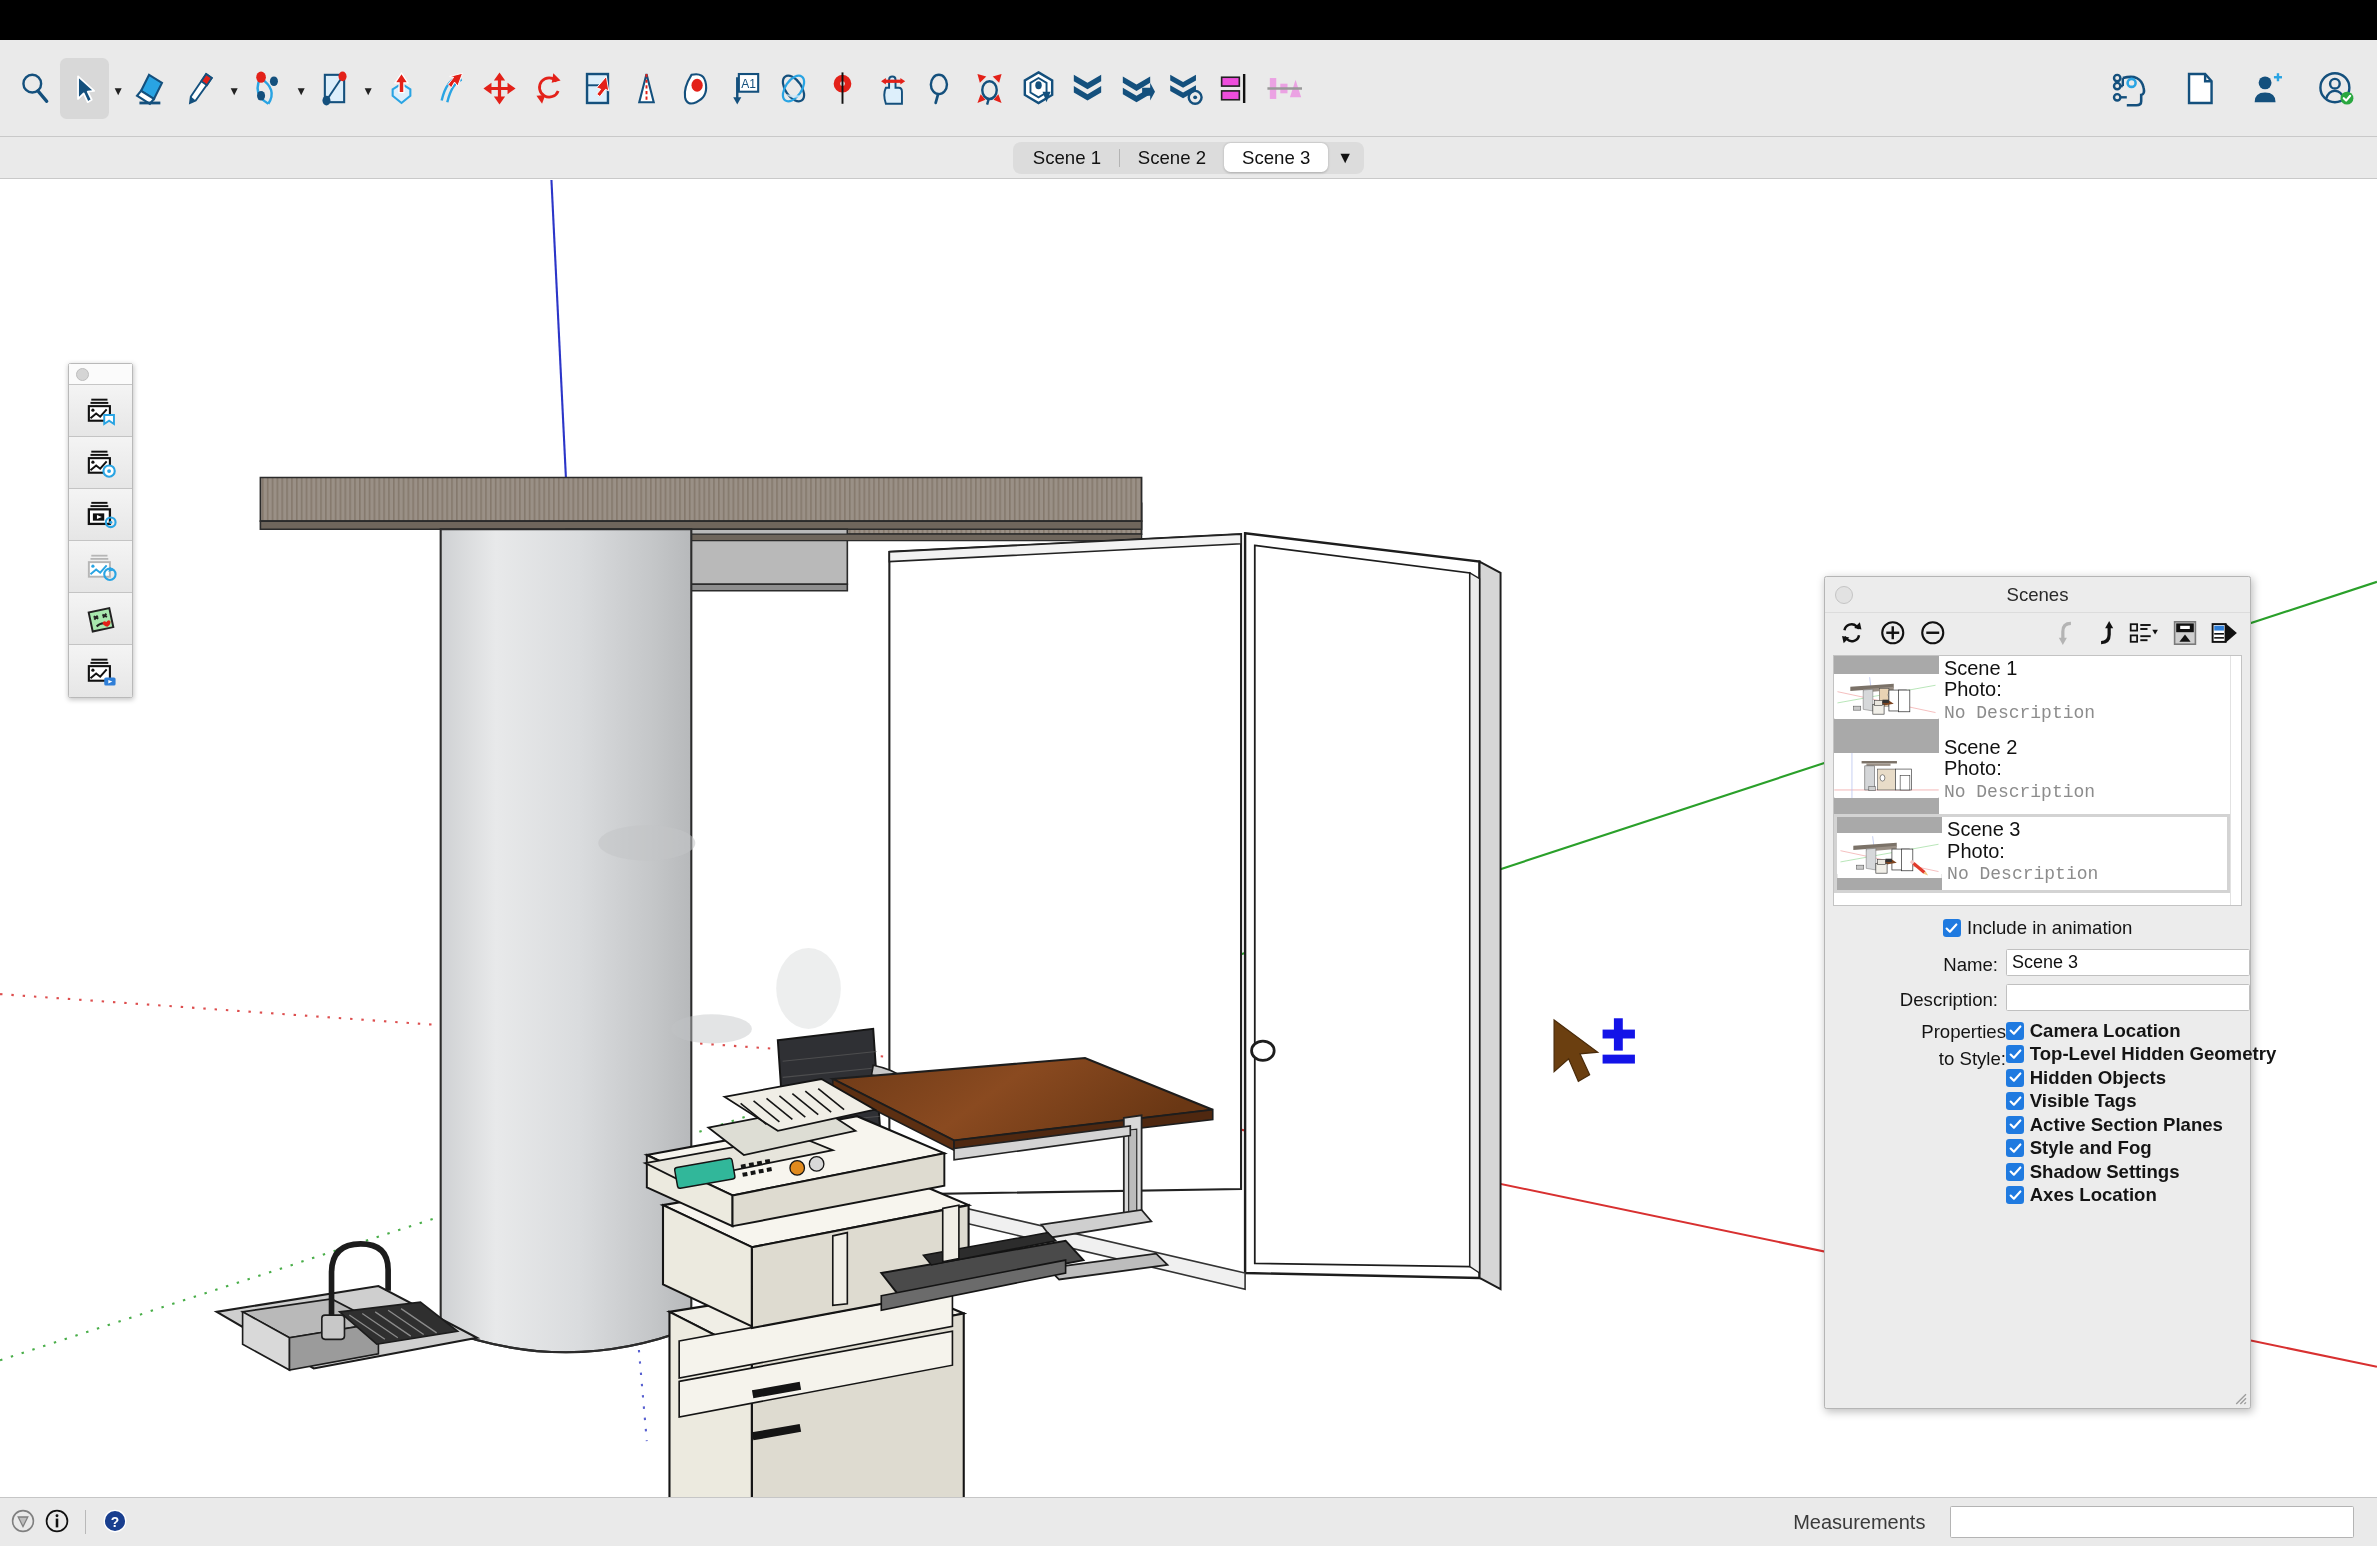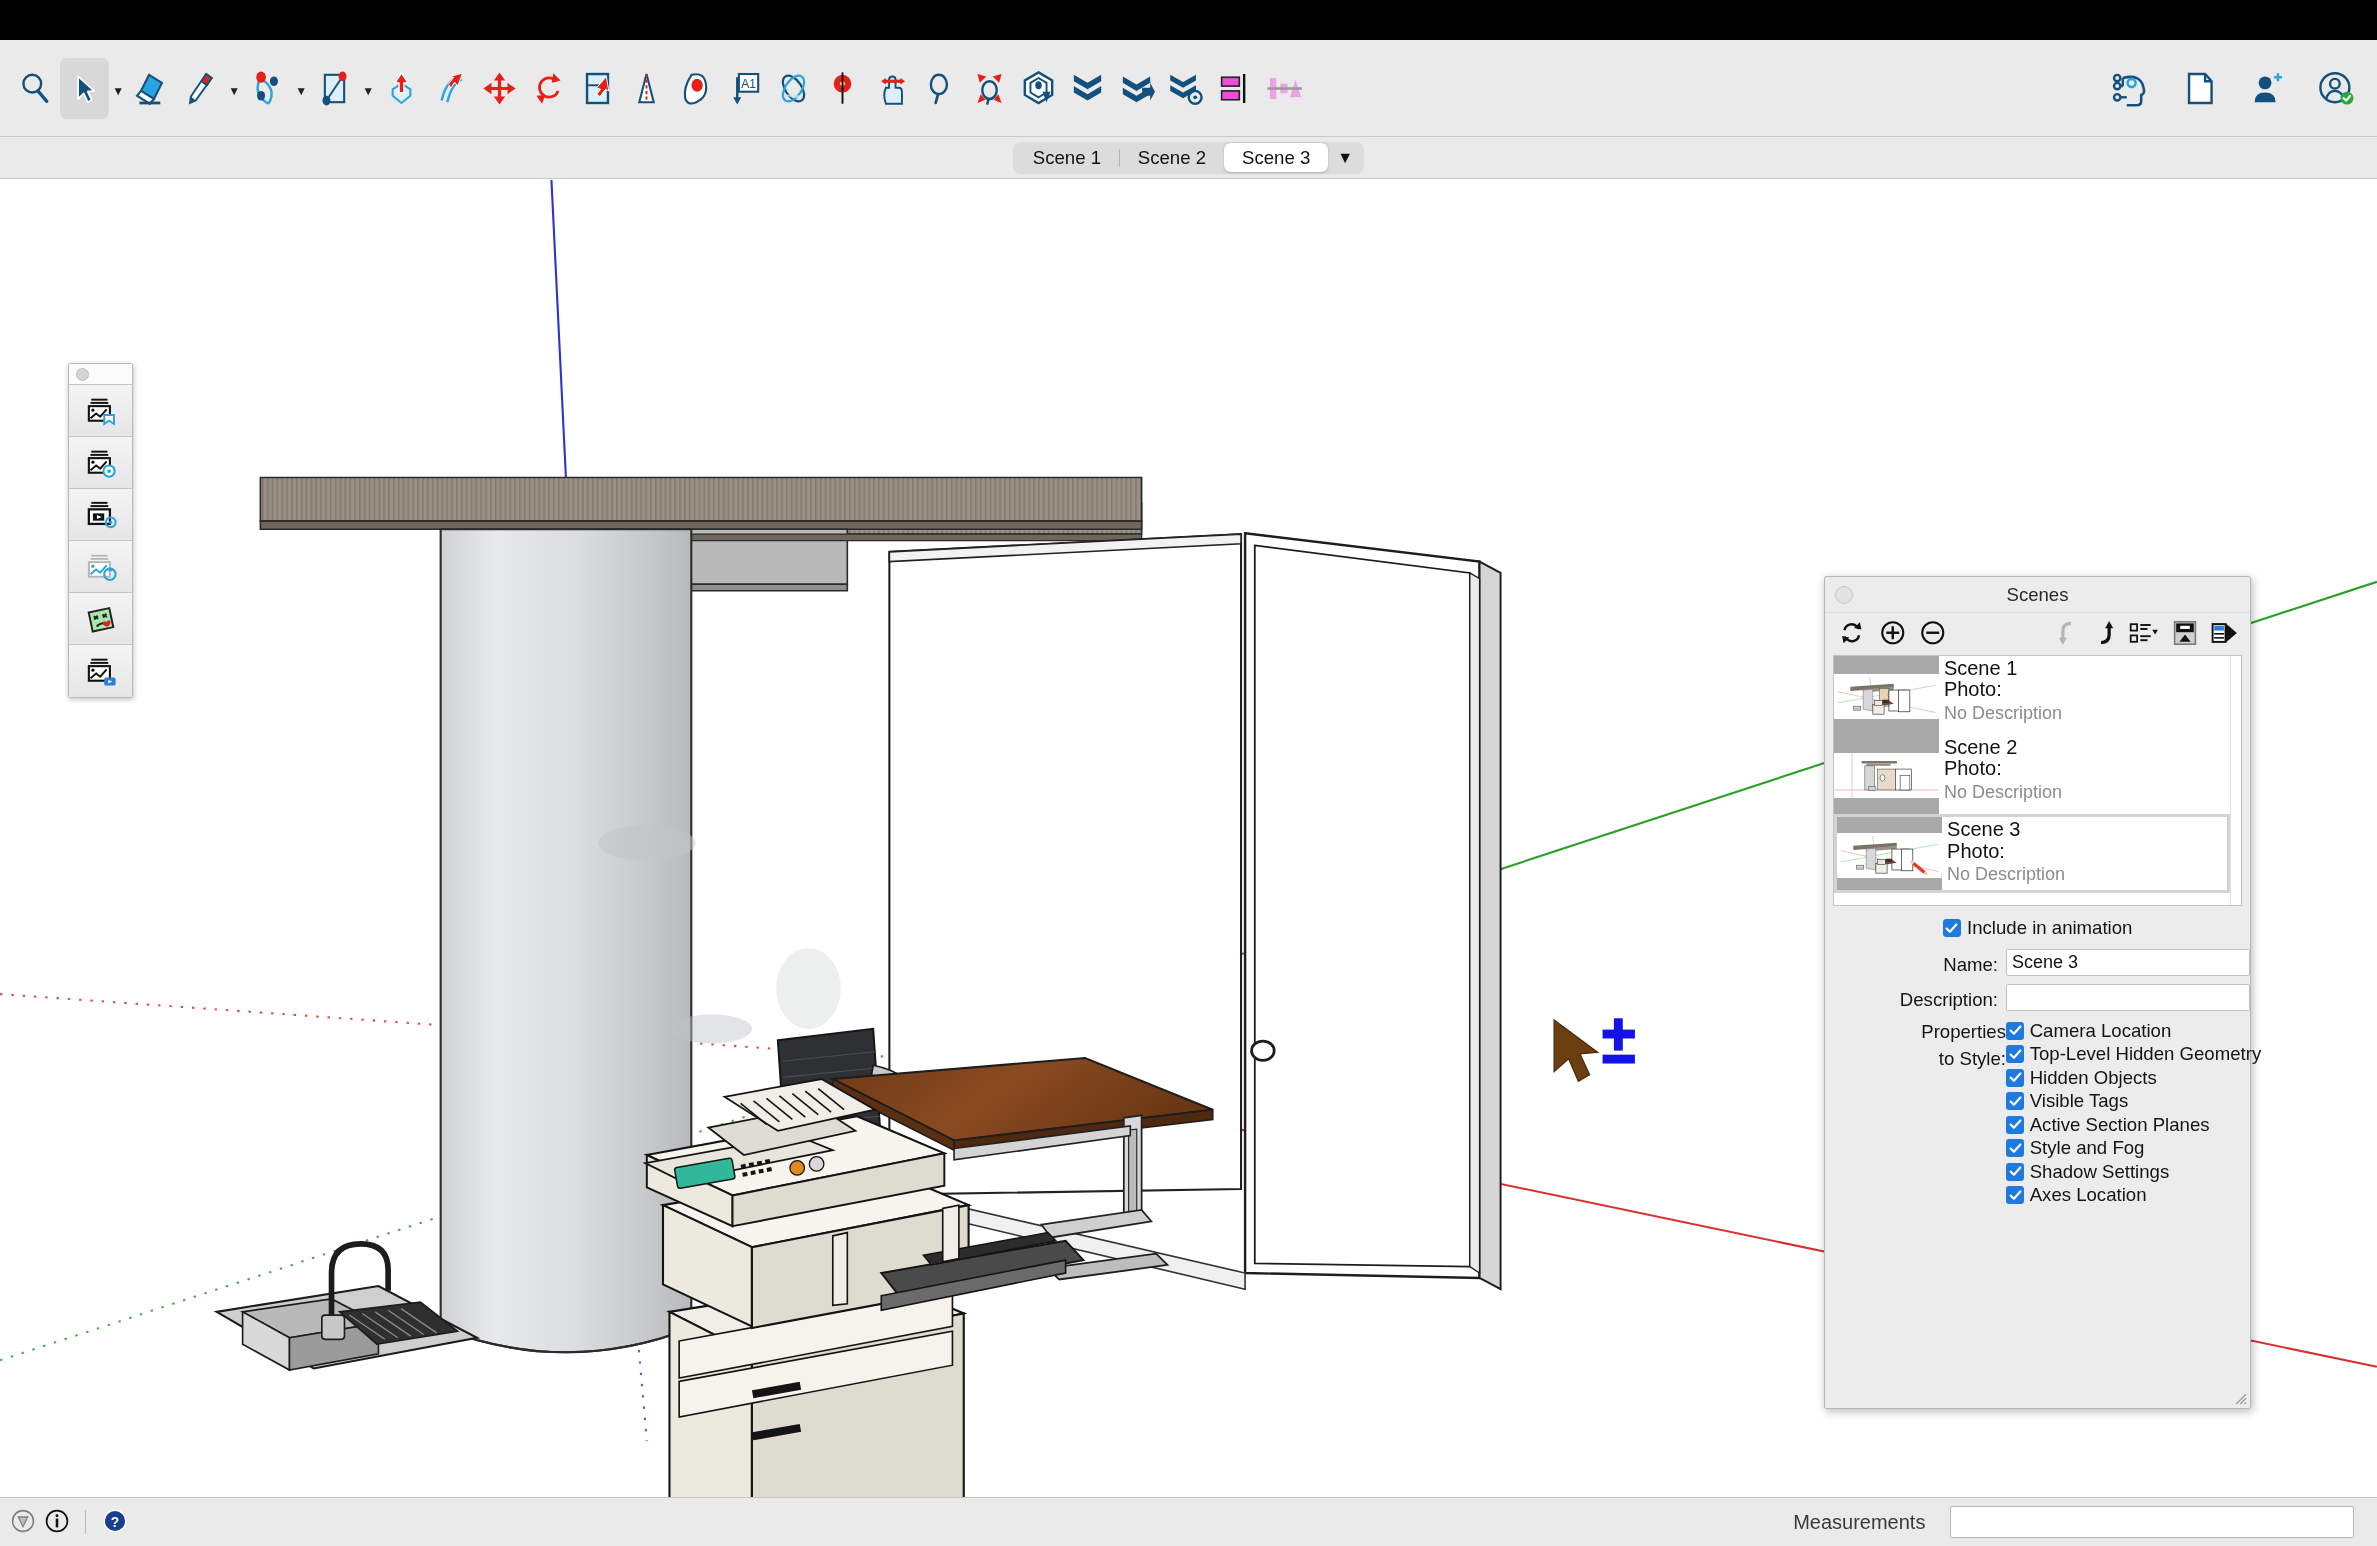--- a/index.html
+++ b/index.html
@@ -197,21 +197,21 @@
     width: 105px; height: 100%;
     background: #a9a9a9;
     position: relative;
     flex: none;
     overflow: hidden;
   }
   .scene-thumb .thumb-img { position: absolute; left: 0; top: 22%; width: 105px; height: 56%; background: #fff; }
   .scene-meta { padding-left: 4.9px; padding-top: 1.6px; flex: 1; }
   .scene-name { font-size: 20px; color: #111; line-height: 1.08; }
   .scene-photo { font-size: 20px; color: #111; line-height: 1.08; }
-  .scene-desc { font-size: 18px; color: #8c8c8c; line-height: 1.2; margin-top: 1.6px; }
+  .scene-desc { font-size: 18px; color: #8c8c8c; line-height: 1.2; margin-top: 1.6px; font-family: Liberation Mono, monospace; }
   .sd-scrollbar { width: 11.3px; background: #fff; border-left: 0.8px solid #e2e2e2; }
 
   .sd-form { padding: 11.3px 8px 0 8px; }
   .sd-check-row { display: flex; align-items: center; justify-content: center; gap: 6.5px; margin-bottom: 9.7px; }
   .cbox {
     width: 18px; height: 18px; border-radius: 3.2px;
     background: #1f7ae0;
     display: flex; align-items: center; justify-content: center;
     flex: none; cursor: pointer;
   }
@@ -225,21 +225,21 @@
     border-radius: 1.6px;
     font-size: 18px; padding: 0 4.9px;
     font-family: "Liberation Sans", sans-serif;
     color: #111;
   }
   .sd-props { display: flex; margin-top: 3.2px; }
   .sd-props-label {
     width: 173px; flex: none; text-align: right; padding-right: 0px;
     font-size: 18.6px; color: #141414; line-height: 1.45;
   }
-  .sd-props-list { flex: 1; }
+  .sd-props-list { flex: 1; font-weight: bold; }
   .prop-row { display: flex; align-items: center; gap: 5.7px; height: 23.5px; }
   .prop-label { font-size: 18.6px; color: #141414; white-space: nowrap; }
   .sd-resize {
     position: absolute; right: 2.4px; bottom: 2.4px;
     width: 14.6px; height: 14.6px;
     cursor: nwse-resize;
   }
 
   
   .cursor-layer { position: absolute; left: 1546px; top: 835px; pointer-events: none; }

